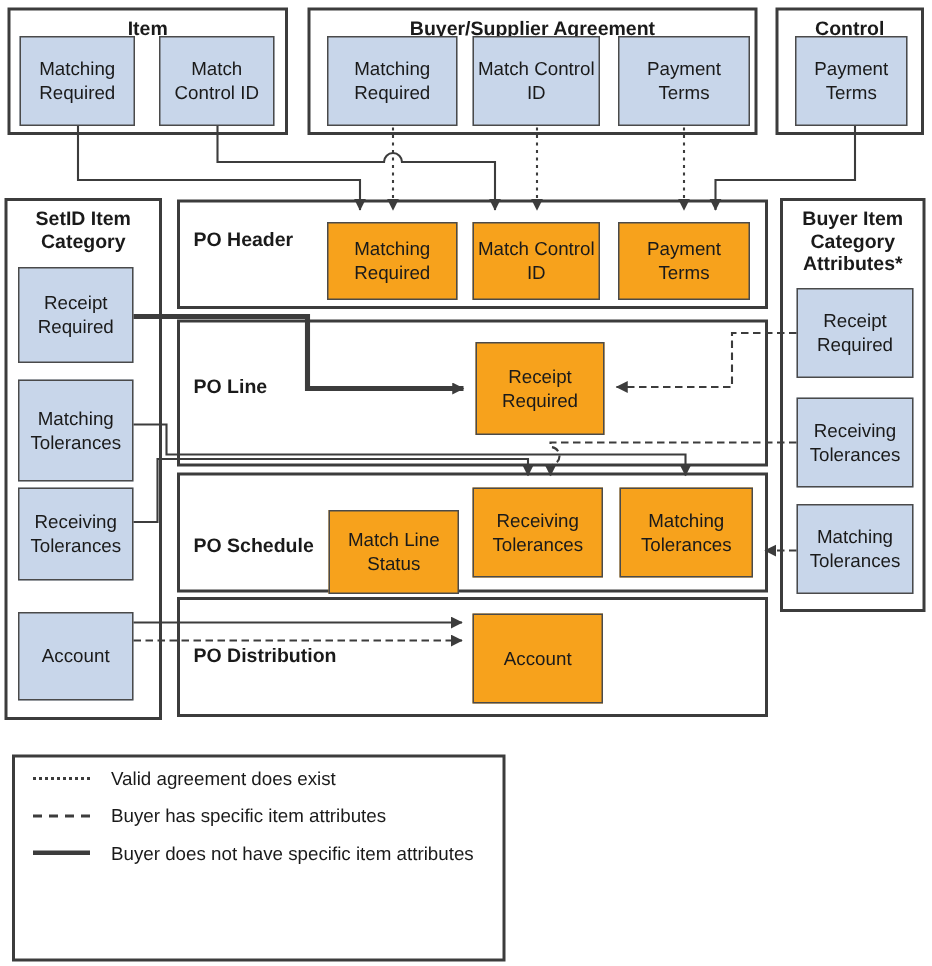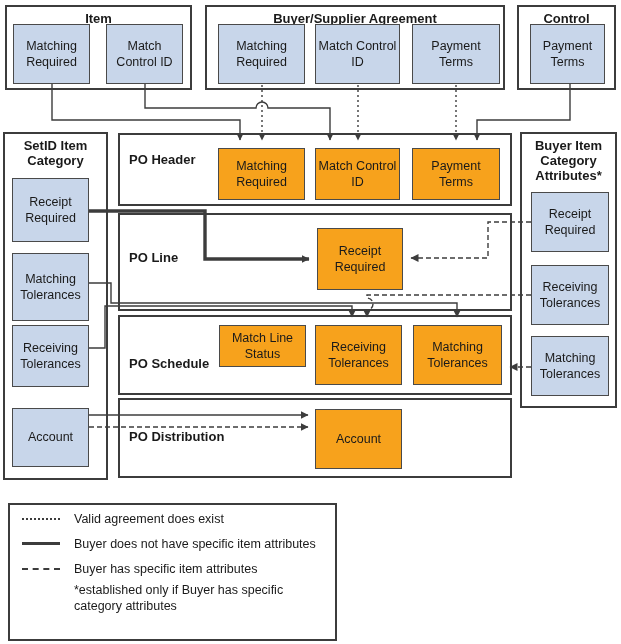--- a/index.html
+++ b/index.html
@@ -78,21 +78,21 @@
   <div class="onode" style="left:218px;top:148px;width:87px;height:52px;">Matching Required</div>
   <div class="onode" style="left:315px;top:148px;width:85px;height:52px;">Match Control ID</div>
   <div class="onode" style="left:412px;top:148px;width:88px;height:52px;">Payment Terms</div>
 
   <div class="rowbox" style="left:118px;top:213px;width:394px;height:98px;"></div>
   <div class="rowlabel" style="left:129px;top:250px;">PO Line</div>
   <div class="onode" style="left:317px;top:228px;width:86px;height:62px;">Receipt Required</div>
 
   <div class="rowbox" style="left:118px;top:315px;width:394px;height:80px;"></div>
   <div class="rowlabel" style="left:129px;top:356px;">PO Schedule</div>
-  <div class="onode" style="left:219px;top:325px;width:87px;height:42px;">Match Line Status</div>
+  <div class="onode" style="left:219px;top:340px;width:87px;height:56px;">Match Line Status</div>
   <div class="onode" style="left:315px;top:325px;width:87px;height:60px;">Receiving Tolerances</div>
   <div class="onode" style="left:413px;top:325px;width:89px;height:60px;">Matching Tolerances</div>
 
   <div class="rowbox" style="left:118px;top:398px;width:394px;height:80px;"></div>
   <div class="rowlabel" style="left:129px;top:429px;">PO Distribution</div>
   <div class="onode" style="left:315px;top:409px;width:87px;height:60px;">Account</div>
 
   <svg class="wires" width="621" height="644" viewBox="0 0 621 644">
     <defs>
       <marker id="arr" markerWidth="9" markerHeight="9" refX="7.5" refY="4" orient="auto" markerUnits="userSpaceOnUse">
@@ -126,23 +126,22 @@
       <path d="M89,427 L308,427" marker-end="url(#arr)"></path>
     </g>
   </svg>
 
   <div class="legend">
     <div class="lrow">
       <div class="lsample ls-dotted"></div>
       <span class="ltext">Valid agreement does exist</span>
     </div>
     <div class="lrow">
+      <div class="lsample ls-dashed"></div>
+      <span class="ltext">Buyer has specific item attributes</span>
+    </div>
+    <div class="lrow">
       <div class="lsample ls-thick"></div>
       <span class="ltext">Buyer does not have specific item attributes</span>
     </div>
-    <div class="lrow">
-      <div class="lsample ls-dashed"></div>
-      <span class="ltext">Buyer has specific item attributes</span>
-    </div>
-    <div class="lnote">*established only if Buyer has specific category attributes</div>
   </div>
 
 </div>
 
 </body></html>

